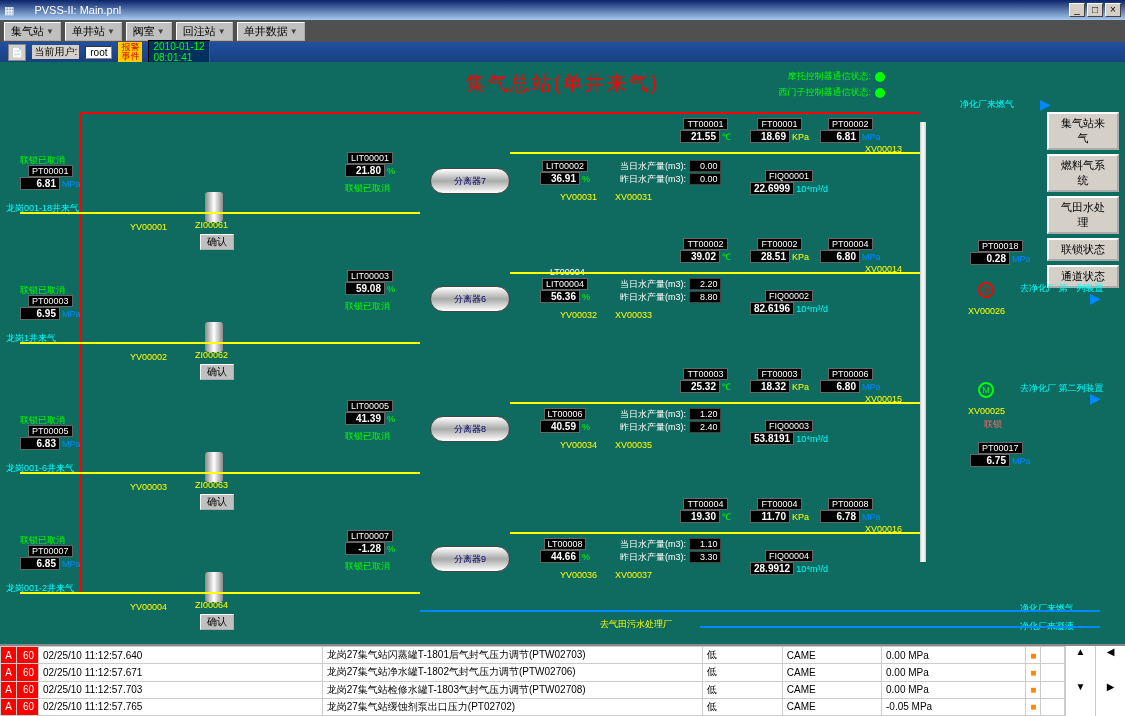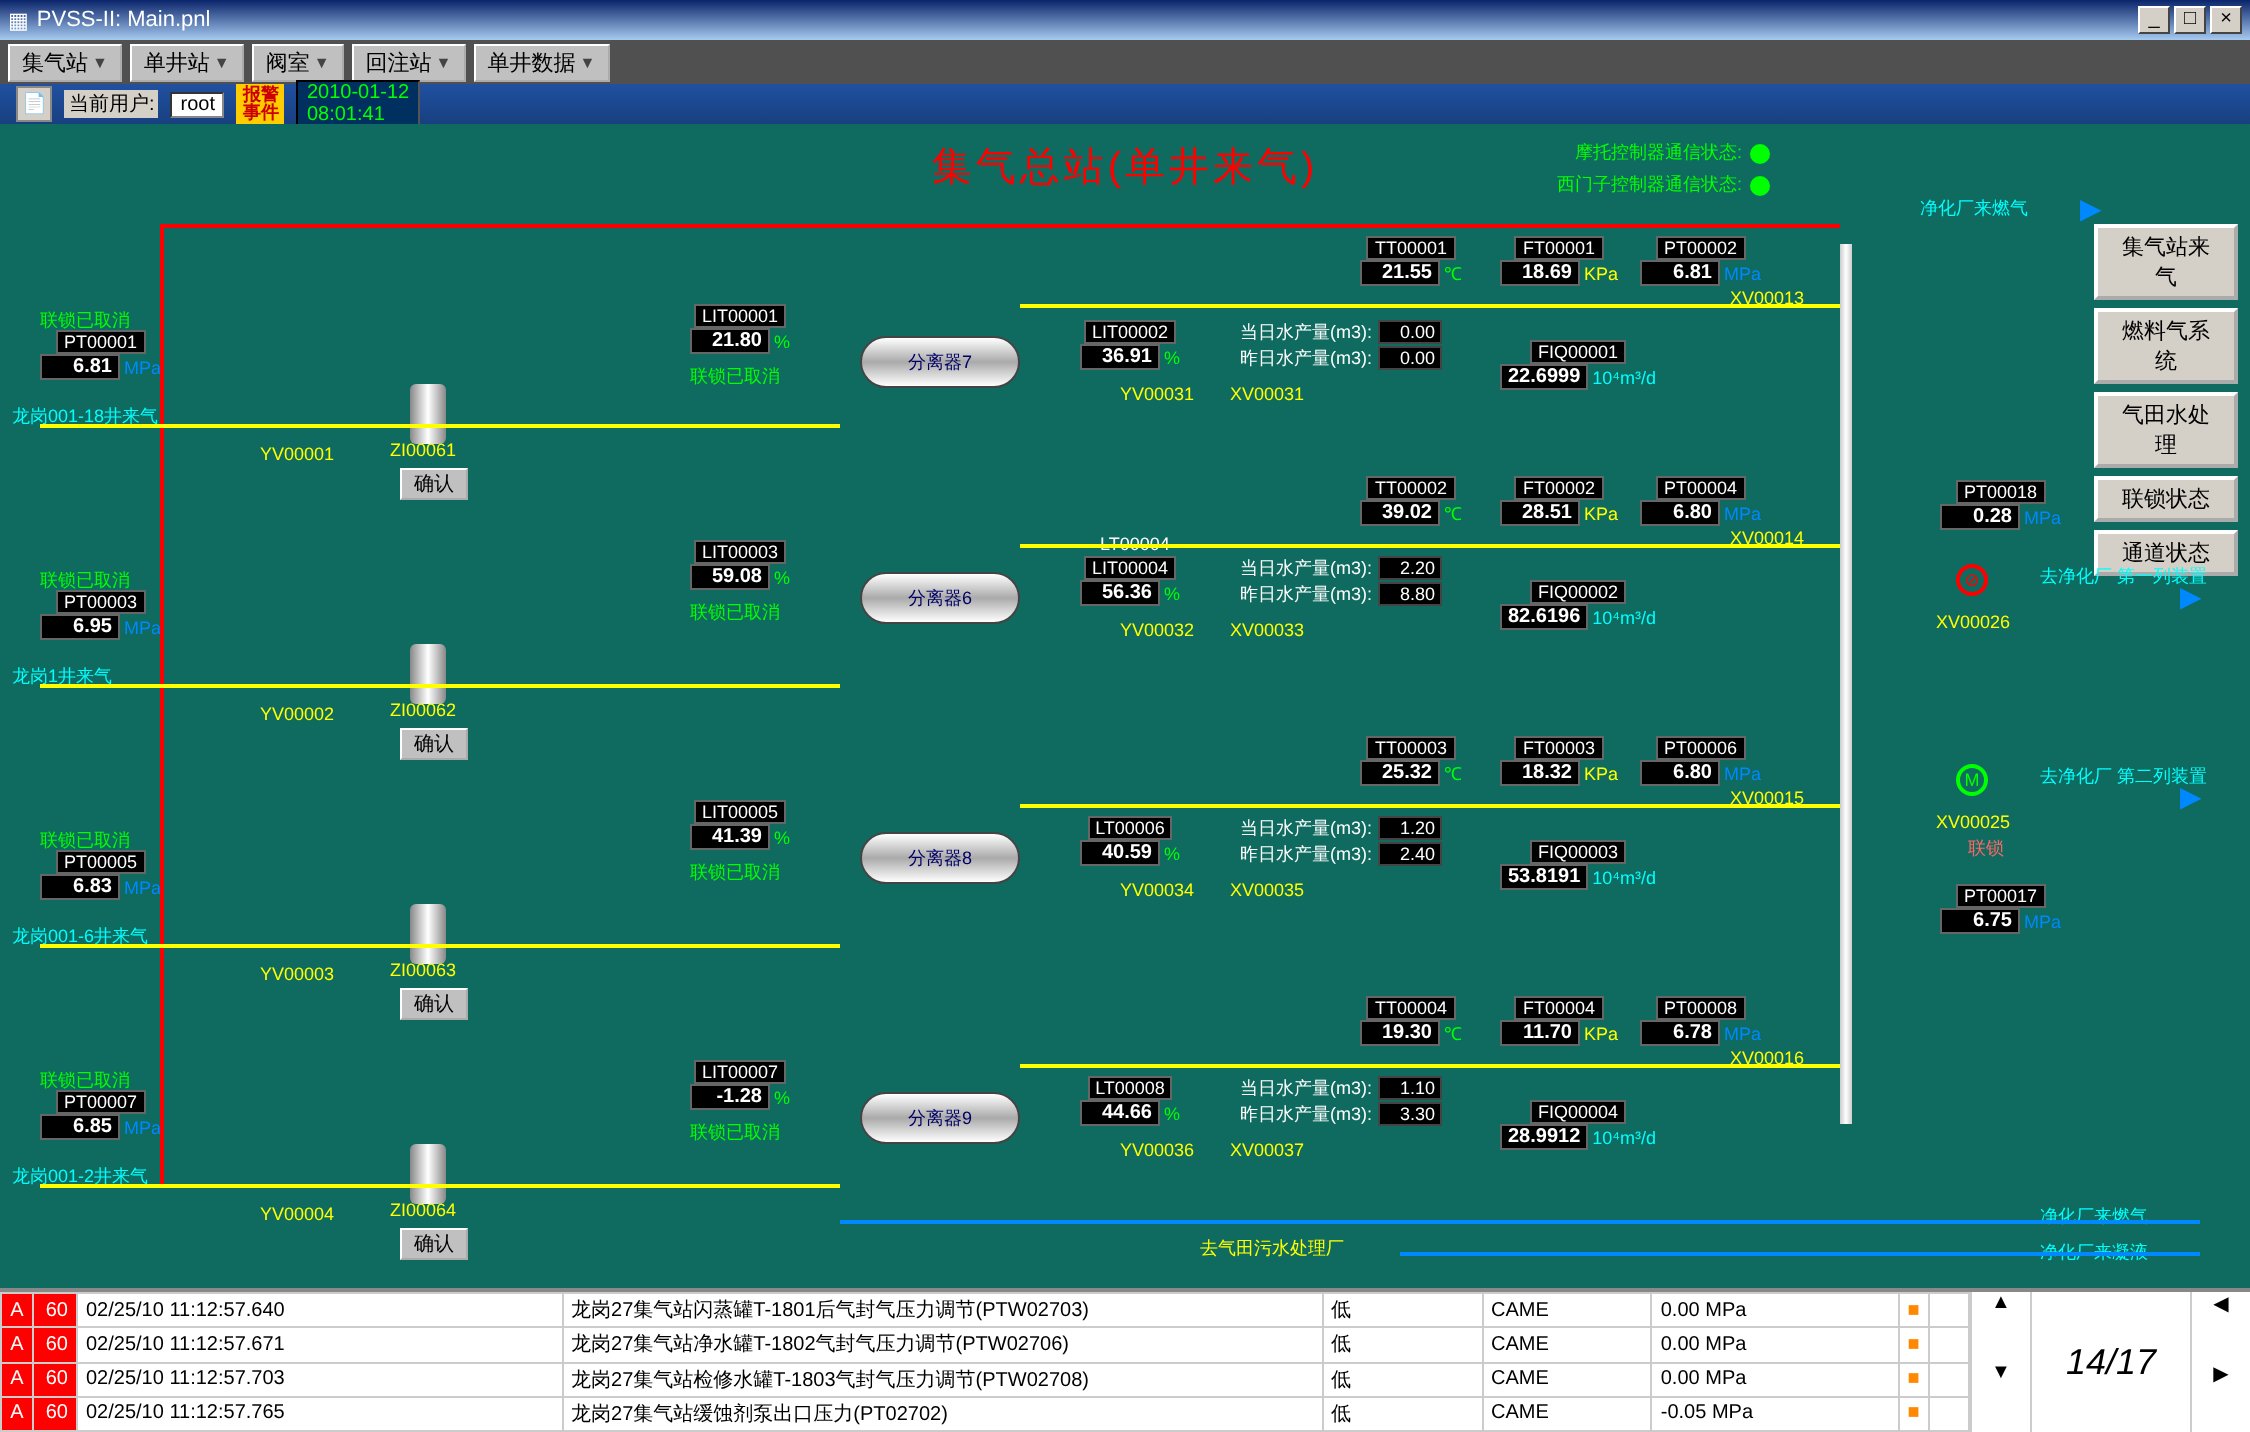--- a/index.html
+++ b/index.html
@@ -8,21 +8,21 @@
 .titlebar{height:20px;background:linear-gradient(#0a246a,#a6caf0);display:flex;align-items:center;padding:0 4px;color:#fff;font-size:11px}
 .titlebar .wicons{margin-left:auto;display:flex;gap:2px}
 .titlebar .wbtn{width:16px;height:14px;background:#d4d0c8;border:1px solid #fff;border-right-color:#444;border-bottom-color:#444;color:#000;font-size:10px;text-align:center;line-height:12px}
 .toolbar{height:22px;background:#505050;display:flex;align-items:center;padding:0 4px;gap:4px}
 .tbtn{background:#c0c0c0;border:1px outset #fff;padding:1px 6px;font-size:11px;color:#000;display:flex;align-items:center;gap:2px}
 .tbtn:after{content:'▼';font-size:8px;color:#444}
 .header{height:20px;background:linear-gradient(#2050a0,#184080);display:flex;align-items:center;color:#fff;font-size:14px;font-weight:bold;padding:0 8px}
 .header .ht{flex:1;text-align:center;letter-spacing:2px}
 .header .ri{display:flex;gap:6px;align-items:center;font-size:10px;font-weight:normal}
 .header .fld{background:#fff;color:#000;padding:0 4px;border:1px inset #888}
-.header .alm{background:#ffcc00;color:#c00;padding:0 4px;font-weight:bold}
+.header .alm{background:#ffcc00;color:#c00;padding:0 4px;font-weight:normal}
 .header .dt{background:#003060;border:1px inset #000;padding:0 4px;color:#0f0;font-size:10px}
 .canvas{flex:1;background:#0f6b5f;position:relative;overflow:hidden}
 .subtitle{position:absolute;top:8px;left:50%;transform:translateX(-50%);color:#f00;font-size:20px;font-weight:normal;letter-spacing:2px}
 .status-ind{position:absolute;font-size:9px;color:#0f0;display:flex;align-items:center;gap:4px}
 .status-ind .dot{width:10px;height:10px;border-radius:50%;background:#0f0}
 .sidebtns{position:absolute;right:6px;top:50px;display:flex;flex-direction:column;gap:4px}
 .sbtn{background:#d4d0c8;border:2px outset #fff;padding:2px 8px;font-size:11px;color:#000;width:72px;text-align:center}
 .dro{position:absolute;display:flex;flex-direction:column;align-items:center}
 .dro .tag{background:#000;color:#fff;font-size:9px;padding:0 3px;border:1px solid #666}
 .dro .val{background:#000;color:#fff;font-size:10px;padding:0 3px;border:1px solid #666;min-width:40px;text-align:right;font-weight:bold}
@@ -50,21 +50,21 @@
 .pager{width:80px;display:flex;align-items:center;justify-content:center;font-size:18px;font-style:italic;border-left:1px solid #ccc}
 .arrow-r{position:absolute;color:#08f;font-size:14px}
 .circle{position:absolute;width:16px;height:16px;border-radius:50%;border:2px solid}
 </style>
 </head>
 <body>
 
 <div class="window">
 <div class="titlebar">
   <span>▦</span>
-  <span style="margin-left:4px">PVSS-II: Main.pnl</span>
+  <span style="margin-left:20px">PVSS-II: Main.pnl</span>
   <div class="wicons">
     <div class="wbtn">_</div>
     <div class="wbtn">□</div>
     <div class="wbtn">×</div>
   </div>
 </div>
 
 <div class="toolbar">
   <div class="tbtn">
         <span>集气站</span>
@@ -476,20 +476,19 @@
             <td>-0.05 MPa</td>
             <td style="width:14px;color:#f80">■</td>
             <td></td>
           </tr>
         </tbody>
   </table>
   <div style="width:30px;border-left:1px solid #ccc;display:flex;flex-direction:column">
     <div style="flex:1;text-align:center">▲</div>
     <div style="flex:1;text-align:center">▼</div>
   </div>
-  <div class="pager">14/17</div>
   <div style="width:30px;border-left:1px solid #ccc;display:flex;flex-direction:column">
     <div style="flex:1;text-align:center">◀</div>
     <div style="flex:1;text-align:center">▶</div>
   </div>
 </div>
 
 </div>
 
 </body></html>

